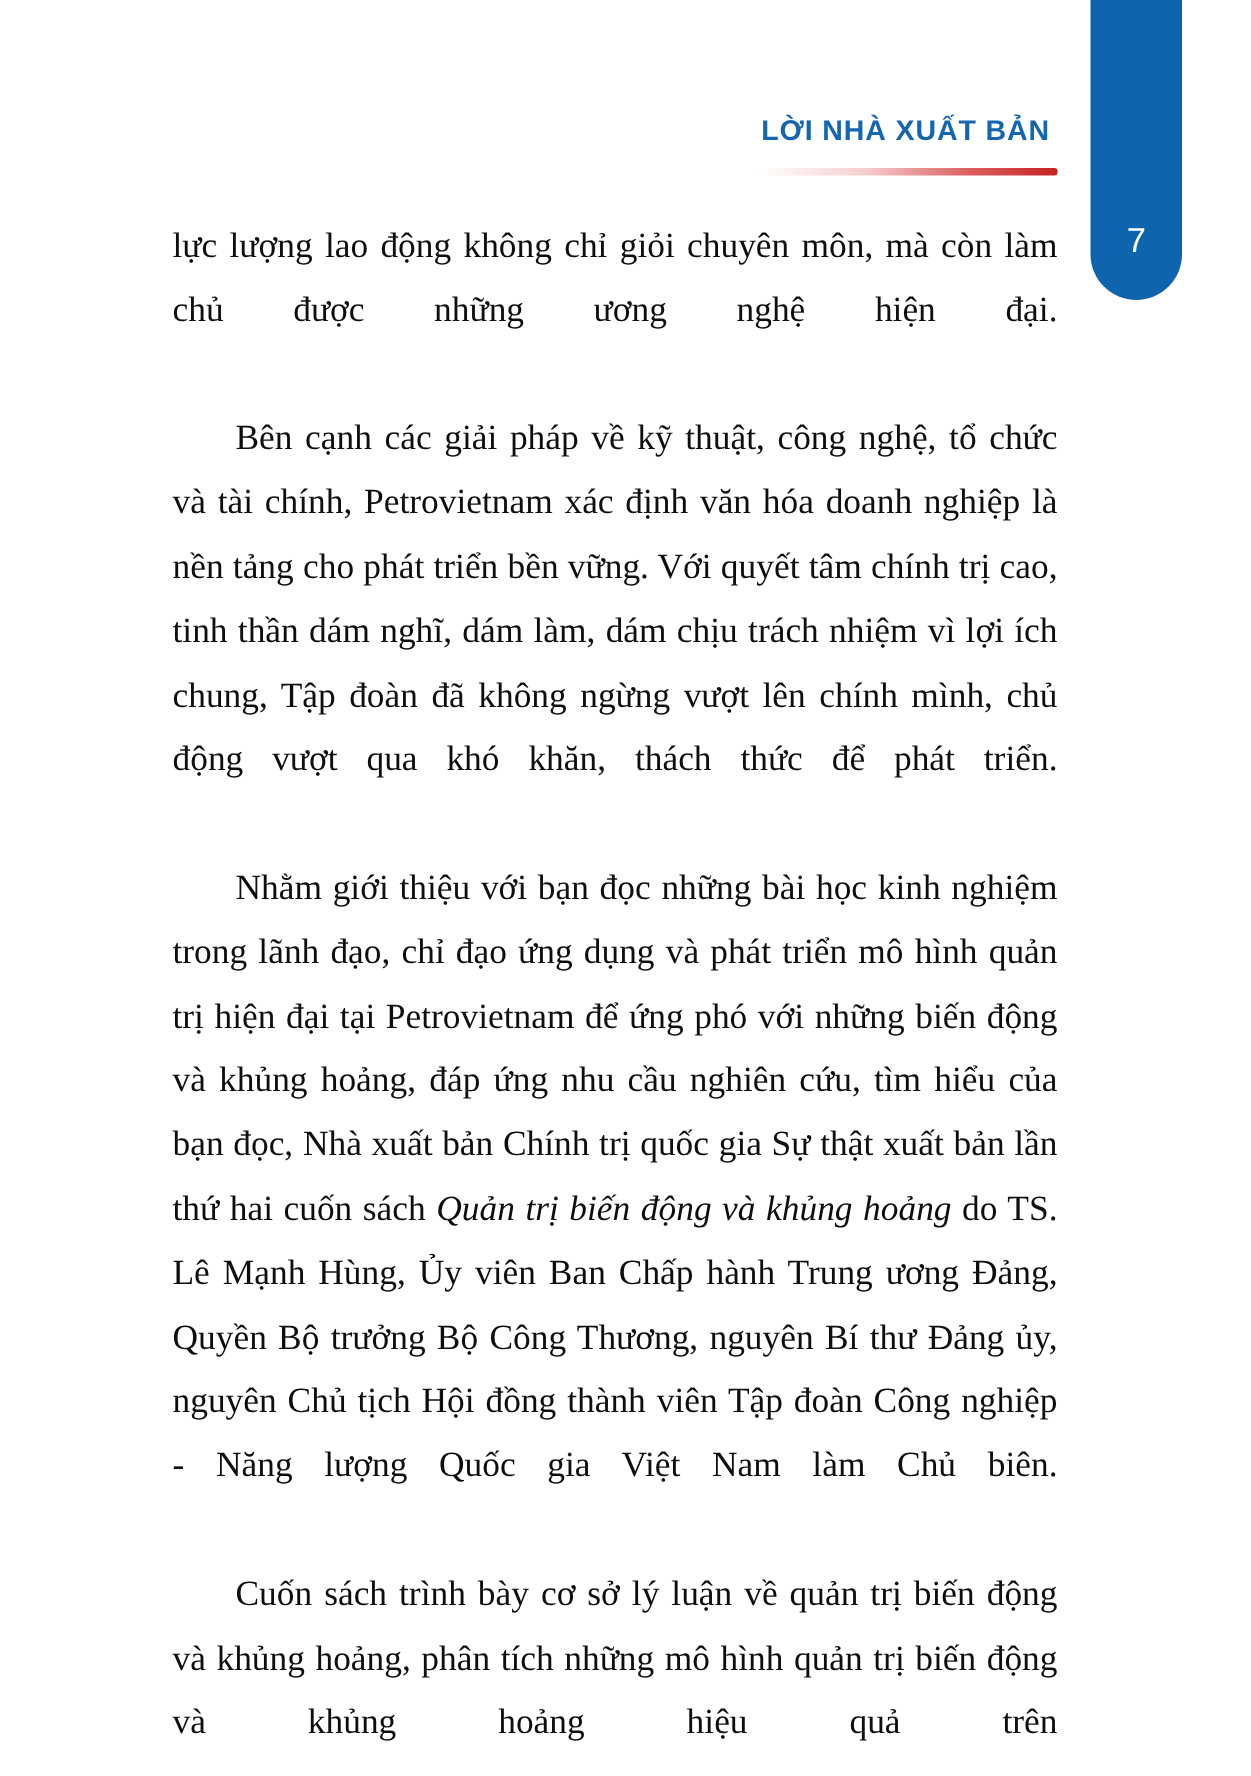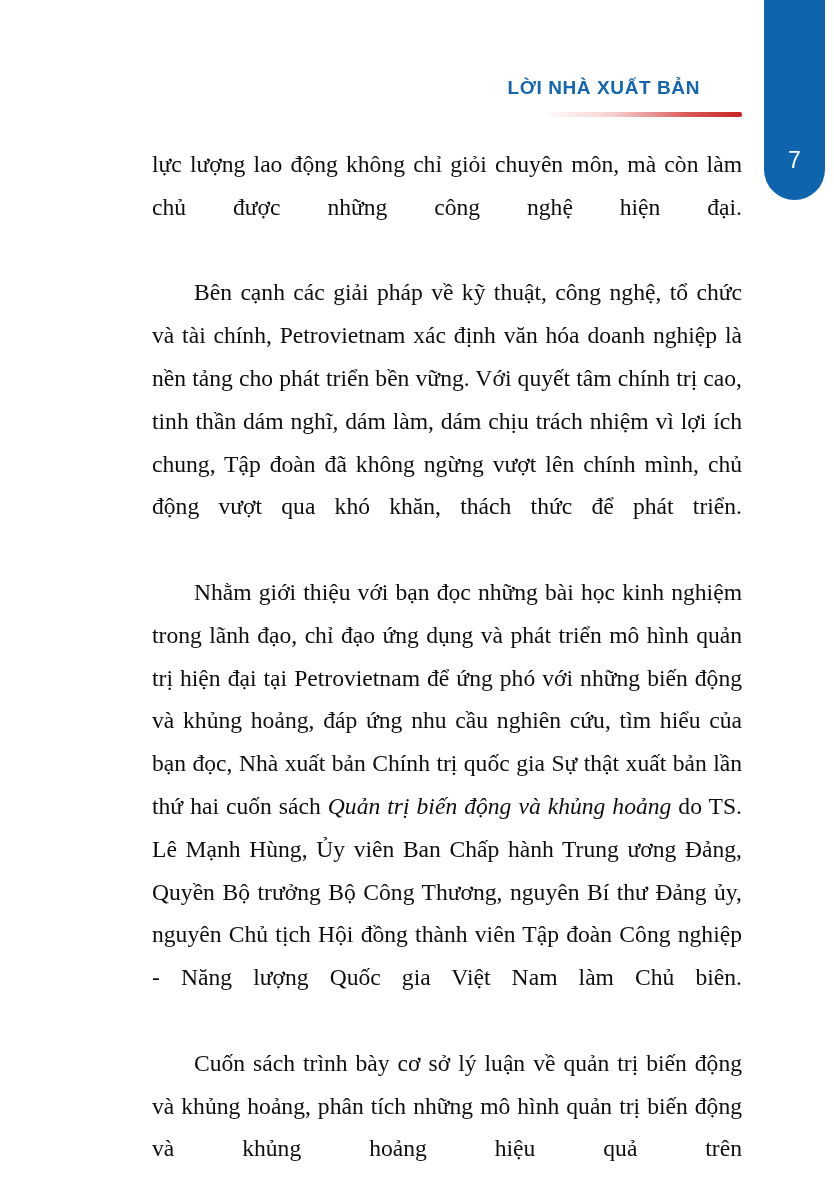--- a/index.html
+++ b/index.html
@@ -12,21 +12,20 @@
     height: 1184px;
     position: relative;
     overflow: hidden;
     font-family: "Liberation Serif", "DejaVu Serif", serif;
   }
 
   .page {
     position: absolute;
     inset: 0;
     background: #ffffff;
-    margin-left: 37px;
   }
 
   
   .running-head {
     position: absolute;
     top: 78px;
     left: 300px;
     right: 134px;
     text-align: right;
     font-family: "Liberation Sans", "DejaVu Sans", sans-serif;
@@ -114,21 +113,21 @@
   <div class="running-head">LỜI NHÀ XUẤT BẢN</div>
 
   <div class="head-rule"></div>
 
   <div class="page-tab">
     <div class="folio">7</div>
   </div>
 
   <div class="text-column">
 
-    <p class="para no-indent">lực lượng lao động không chỉ giỏi chuyên môn, mà còn làm chủ được những công nghệ hiện đại.</p>
+    <p class="para no-indent">lực lượng lao động không chỉ giỏi chuyên môn, mà còn làm chủ được những ương nghệ hiện đại.</p>
 
     <p class="para">Bên cạnh các giải pháp về kỹ thuật, công nghệ, tổ chức và tài chính, Petrovietnam xác định văn hóa doanh nghiệp là nền tảng cho phát triển bền vững. Với quyết tâm chính trị cao, tinh thần dám nghĩ, dám làm, dám chịu trách nhiệm vì lợi ích chung, Tập đoàn đã không ngừng vượt lên chính mình, chủ động vượt qua khó khăn, thách thức để phát triển.</p>
 
     <p class="para"><span>Nhằm giới thiệu với bạn đọc những bài học kinh nghiệm trong lãnh đạo, chỉ đạo ứng dụng và phát triển mô hình quản trị hiện đại tại Petrovietnam để ứng phó với những biến động và khủng hoảng, đáp ứng nhu cầu nghiên cứu, tìm hiểu của bạn đọc, Nhà xuất bản Chính trị quốc gia Sự thật xuất bản lần thứ hai cuốn sách </span><span class="booktitle">Quản trị biến động và khủng hoảng</span><span> do TS. Lê Mạnh Hùng, Ủy viên Ban Chấp hành Trung ương Đảng, Quyền Bộ trưởng Bộ Công Thương, nguyên Bí thư Đảng ủy, nguyên Chủ tịch Hội đồng thành viên Tập đoàn Công nghiệp - Năng lượng Quốc gia Việt Nam làm Chủ biên.</span></p>
 
     <p class="para">Cuốn sách trình bày cơ sở lý luận về quản trị biến động và khủng hoảng, phân tích những mô hình quản trị biến động và khủng hoảng hiệu quả trên</p>
 
   </div>
 </div>
 

